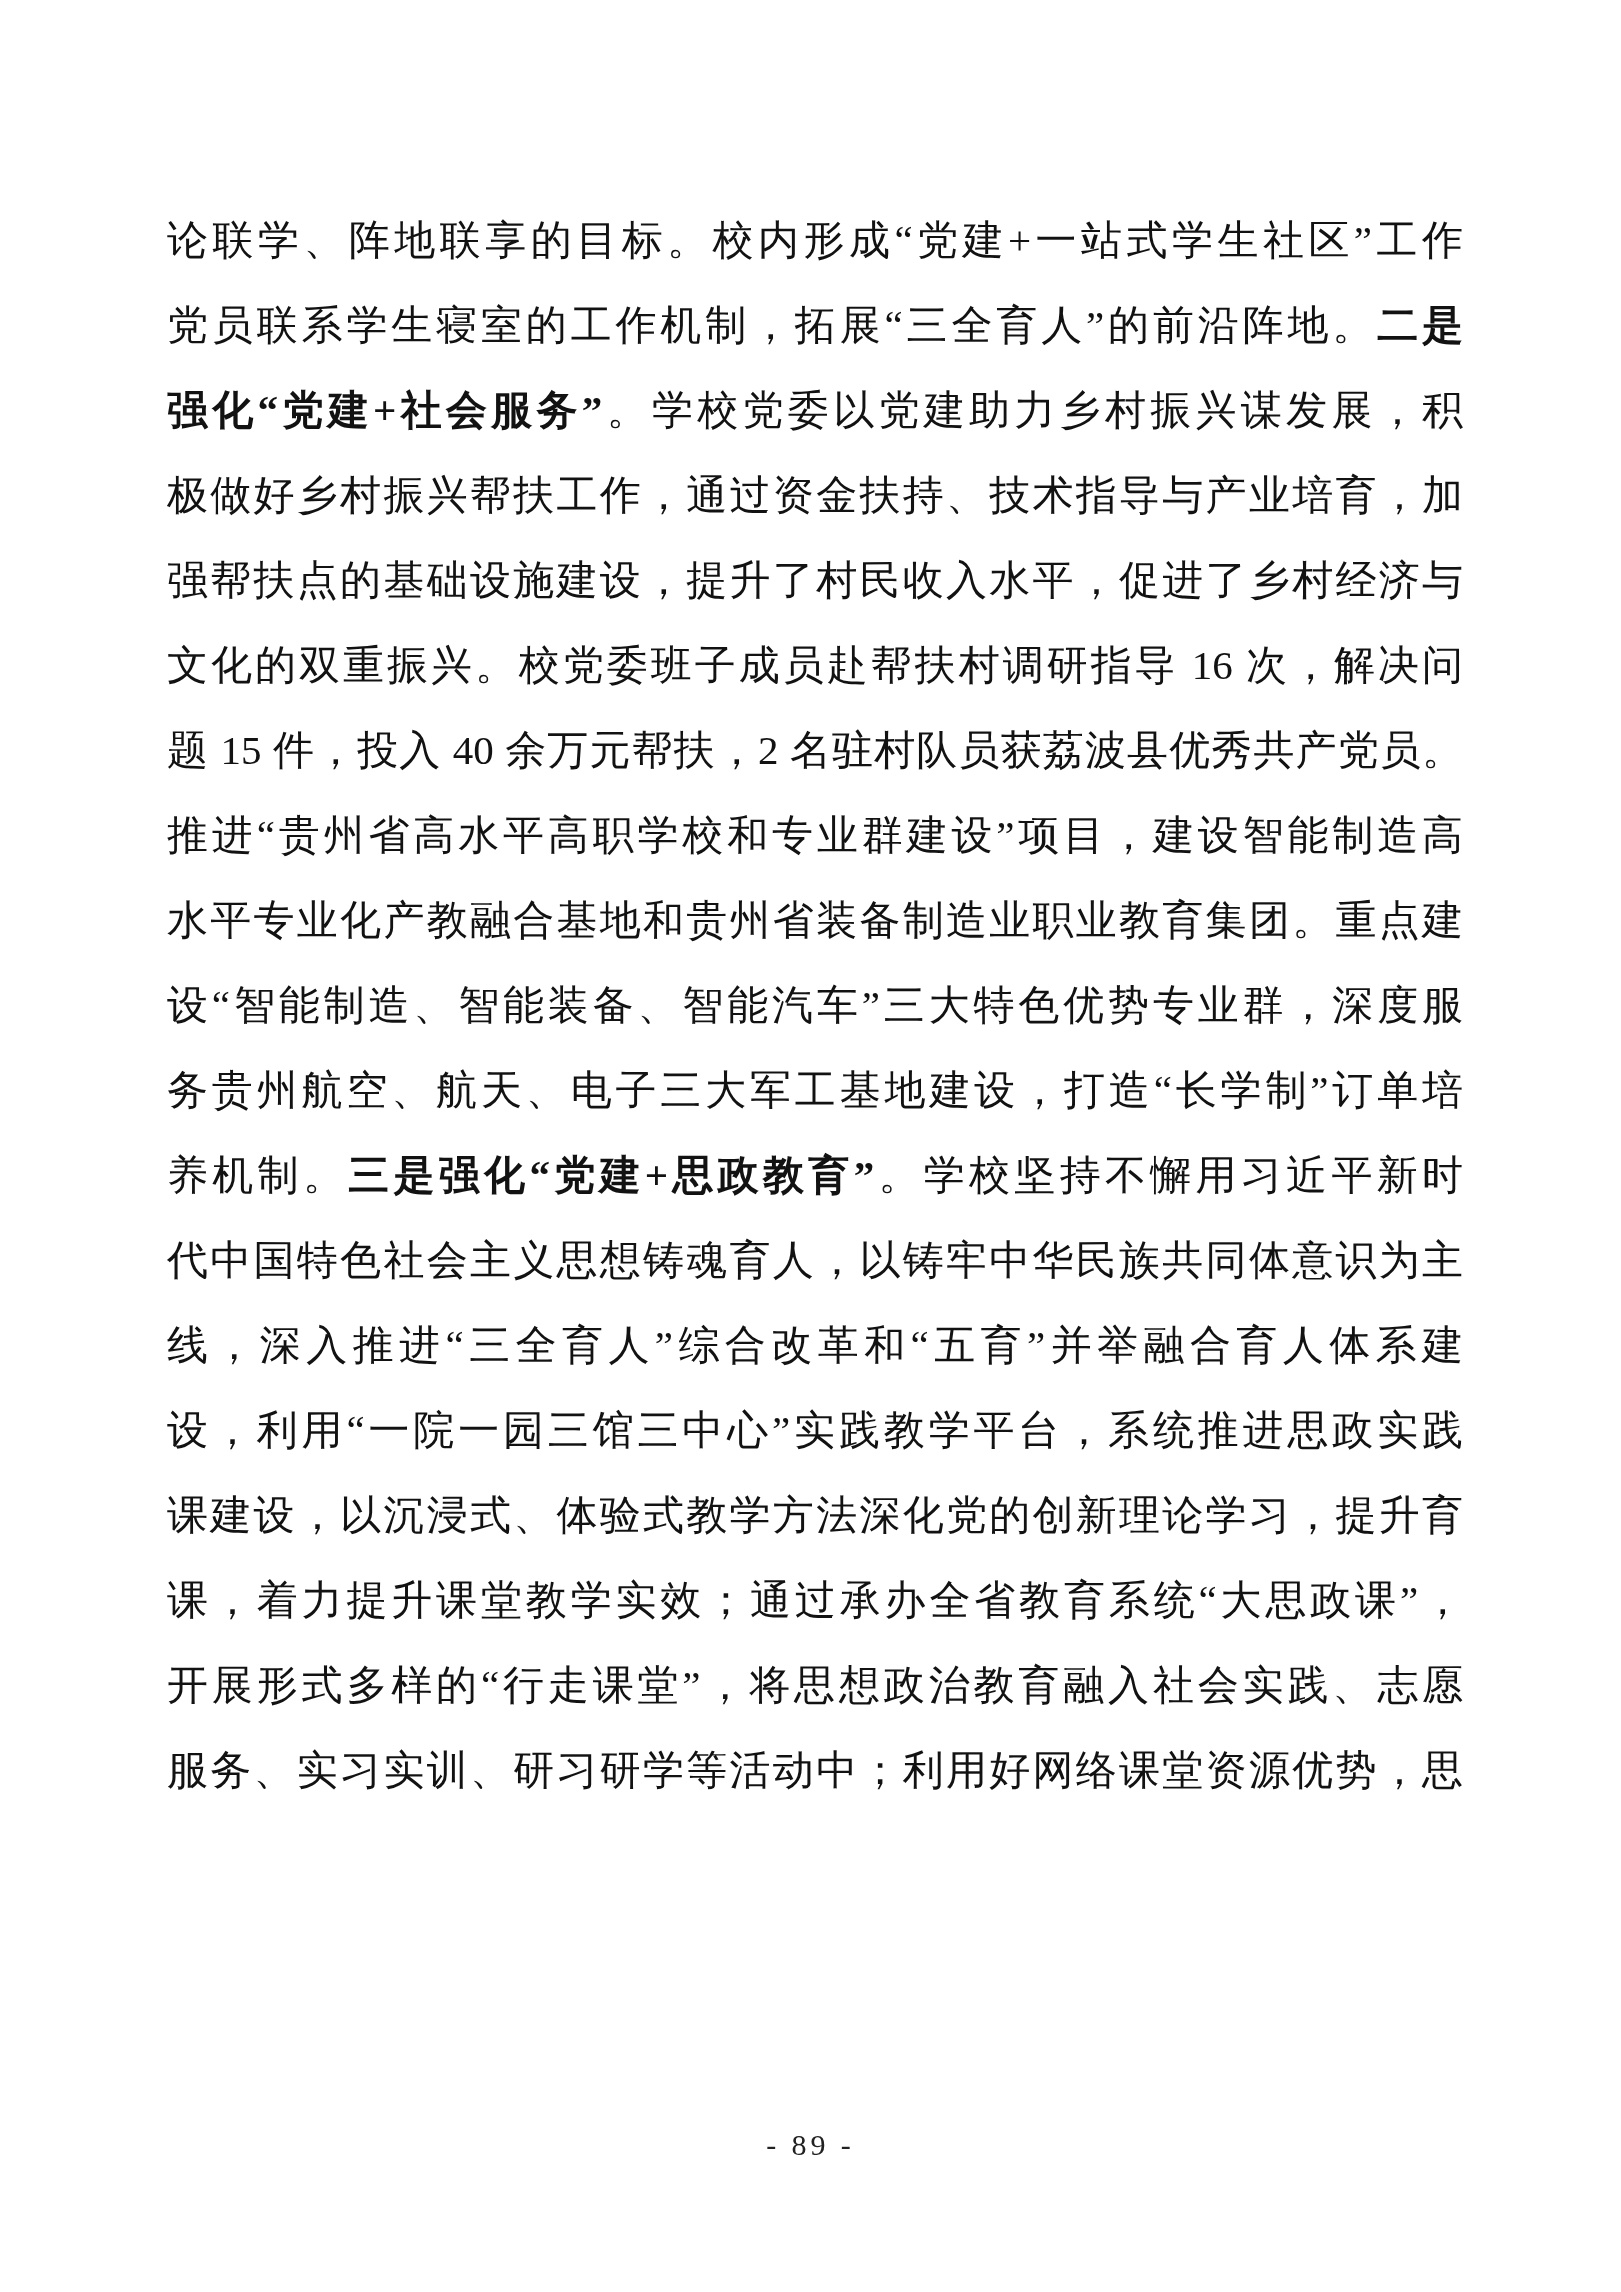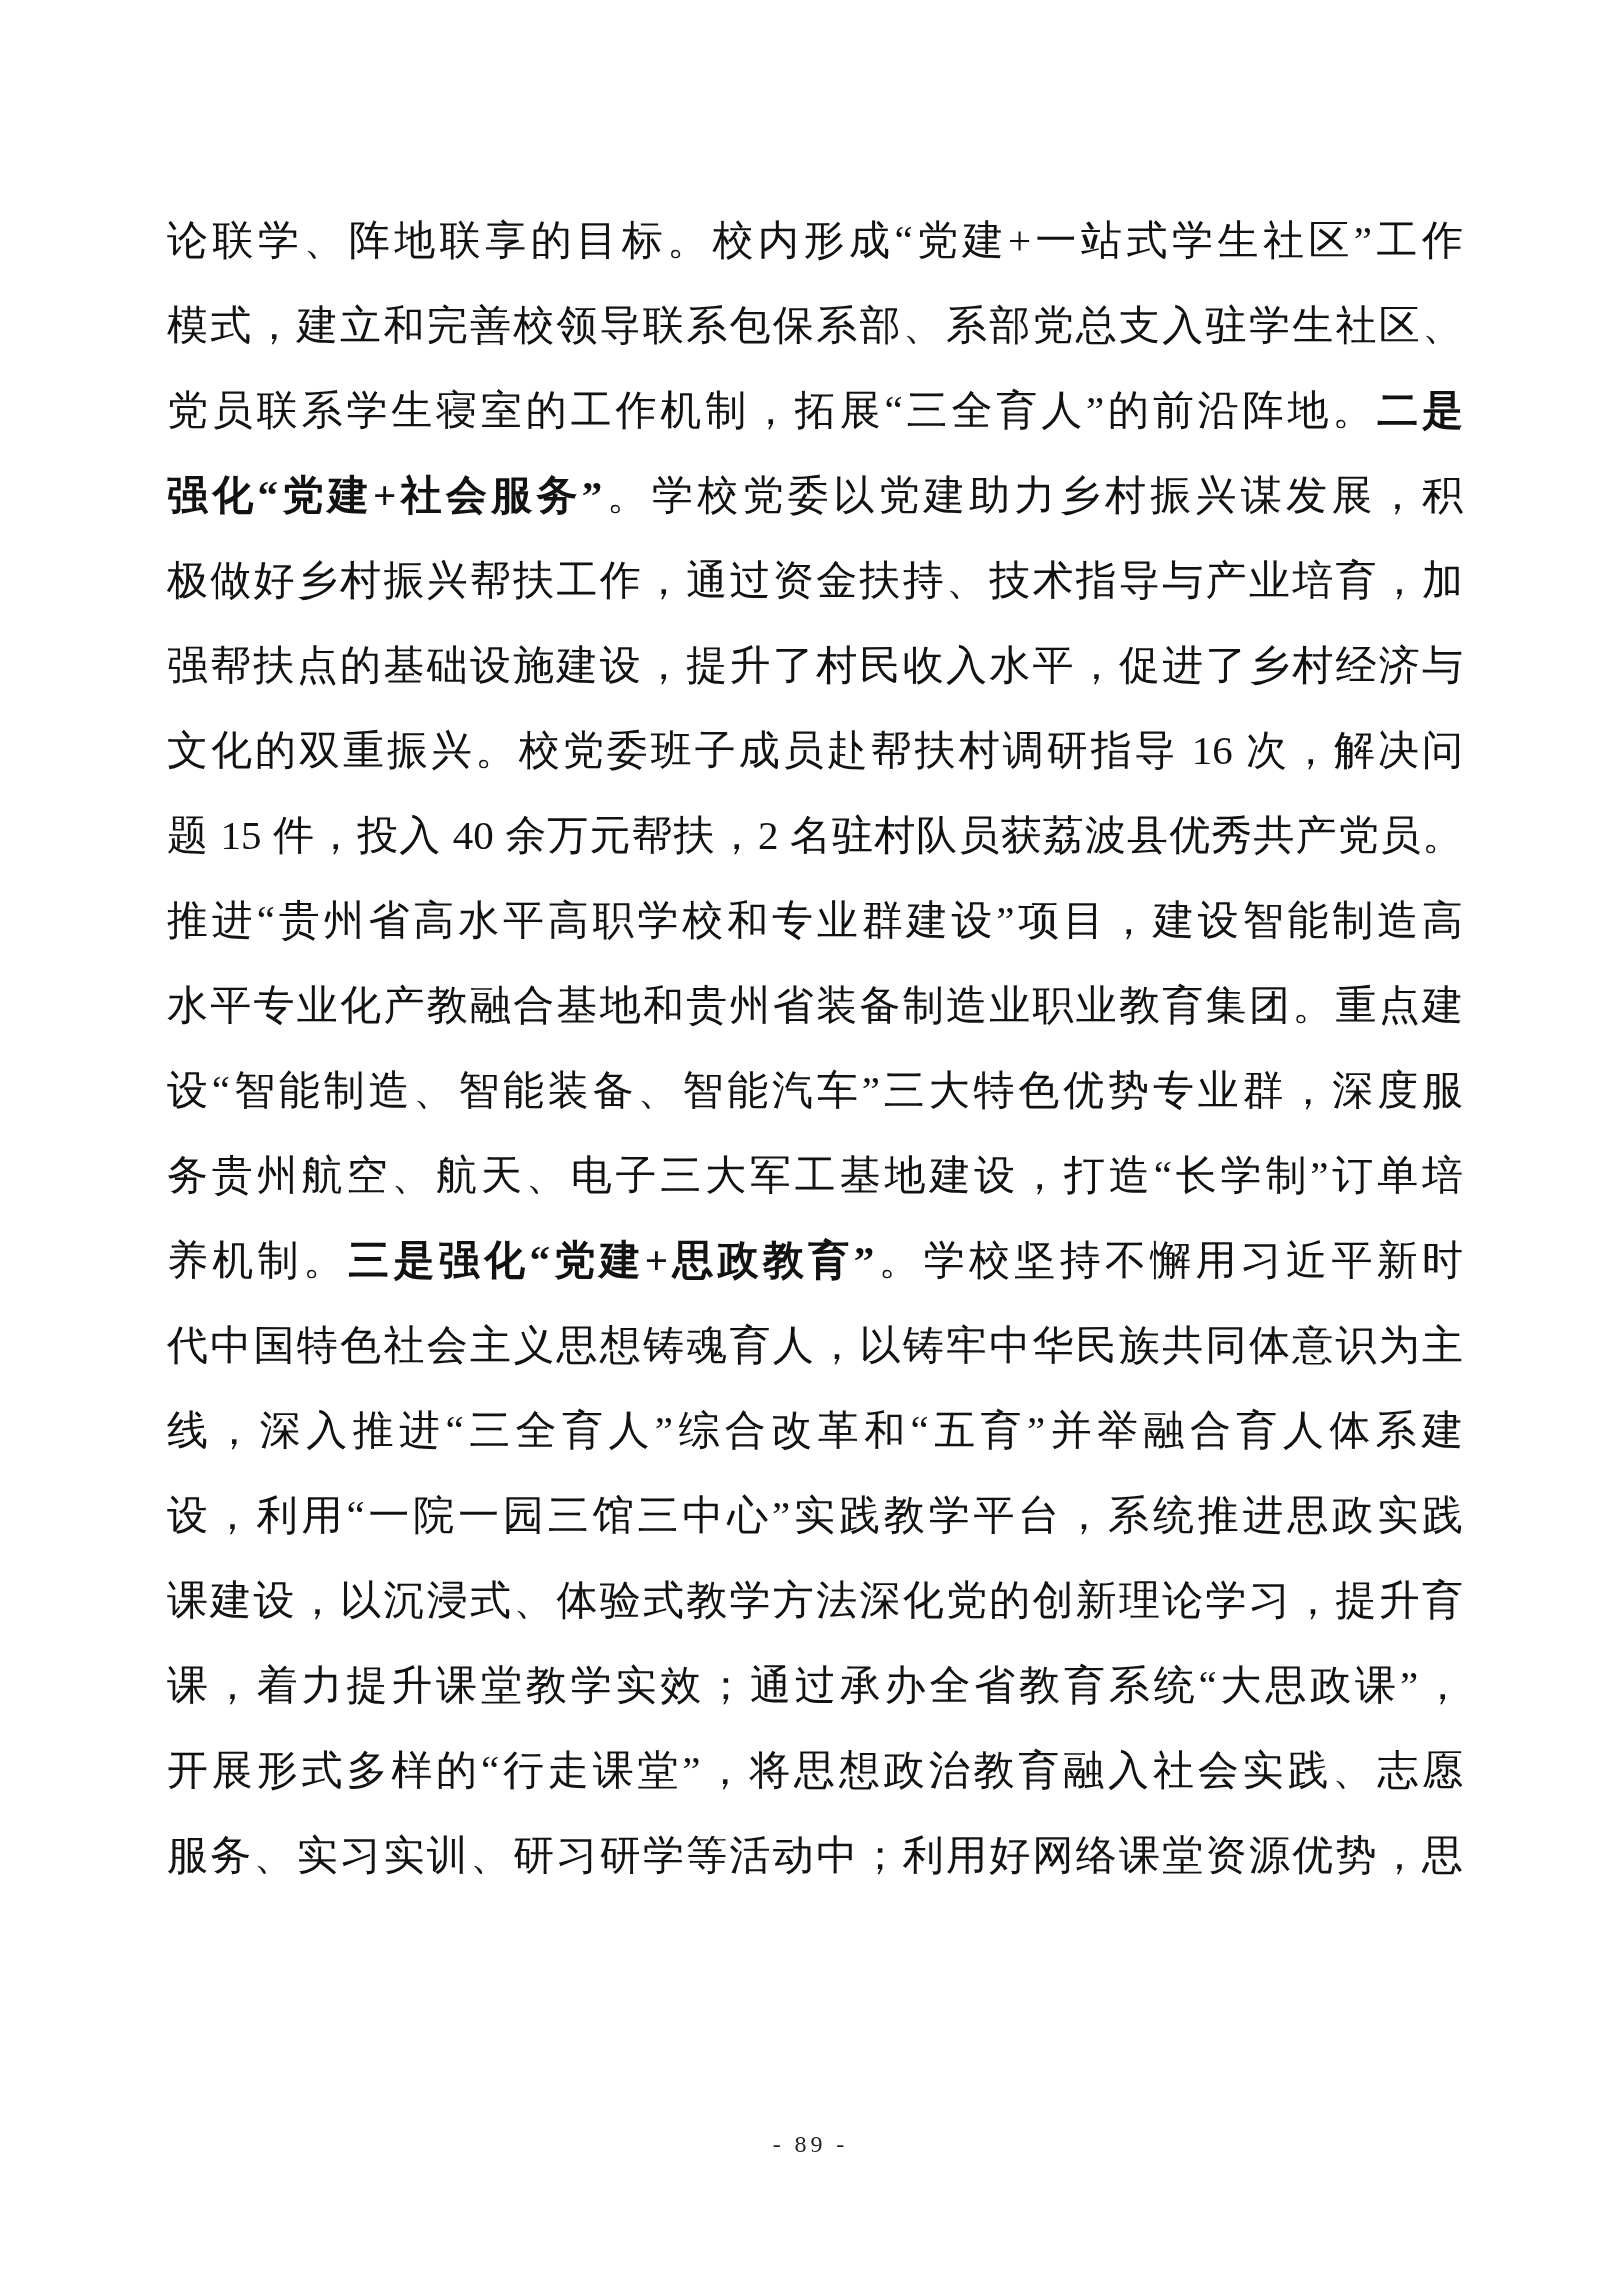--- a/index.html
+++ b/index.html
@@ -32,33 +32,32 @@
     overflow: hidden;
   }
   .seg { font-weight: normal; }
   .seg.b { font-weight: bold; }
   .page-footer {
     position: absolute;
     left: 0;
     top: 2127px;
     width: 100%;
     text-align: center;
-    font-size: 24px;
+    font-size: 30px;
     line-height: 35px;
     letter-spacing: 3.9px;
     color: #222;
   }
 </style>
 </head>
 <body>
 
 <div class="page">
   <div class="text-block">
       <div class="line"><span class="seg">论联学、阵地联享的目标。校内形成“党建+一站式学生社区”工作</span></div>
-      <div class="line"><span class="seg">模式，建立和完善校领导联系包保系部、系部党总支入驻学生社区、</span></div>
       <div class="line"><span class="seg">党员联系学生寝室的工作机制，拓展“三全育人”的前沿阵地。</span><span class="seg b">二是</span></div>
       <div class="line"><span class="seg b">强化“党建+社会服务”</span><span class="seg">。学校党委以党建助力乡村振兴谋发展，积</span></div>
       <div class="line"><span class="seg">极做好乡村振兴帮扶工作，通过资金扶持、技术指导与产业培育，加</span></div>
       <div class="line"><span class="seg">强帮扶点的基础设施建设，提升了村民收入水平，促进了乡村经济与</span></div>
       <div class="line"><span class="seg">文化的双重振兴。校党委班子成员赴帮扶村调研指导 16 次，解决问</span></div>
       <div class="line"><span class="seg">题 15 件，投入 40 余万元帮扶，2 名驻村队员获荔波县优秀共产党员。</span></div>
       <div class="line"><span class="seg">推进“贵州省高水平高职学校和专业群建设”项目，建设智能制造高</span></div>
       <div class="line"><span class="seg">水平专业化产教融合基地和贵州省装备制造业职业教育集团。重点建</span></div>
       <div class="line"><span class="seg">设“智能制造、智能装备、智能汽车”三大特色优势专业群，深度服</span></div>
       <div class="line"><span class="seg">务贵州航空、航天、电子三大军工基地建设，打造“长学制”订单培</span></div>

